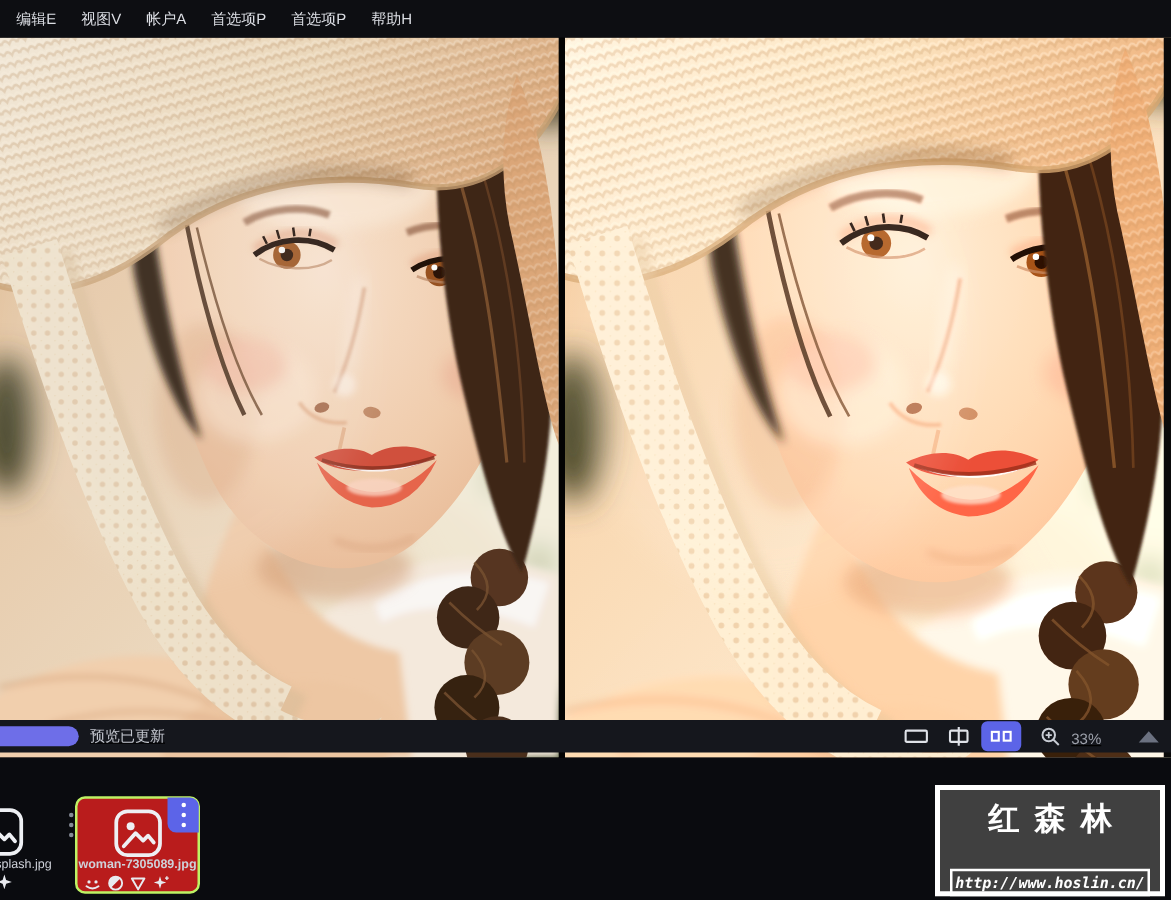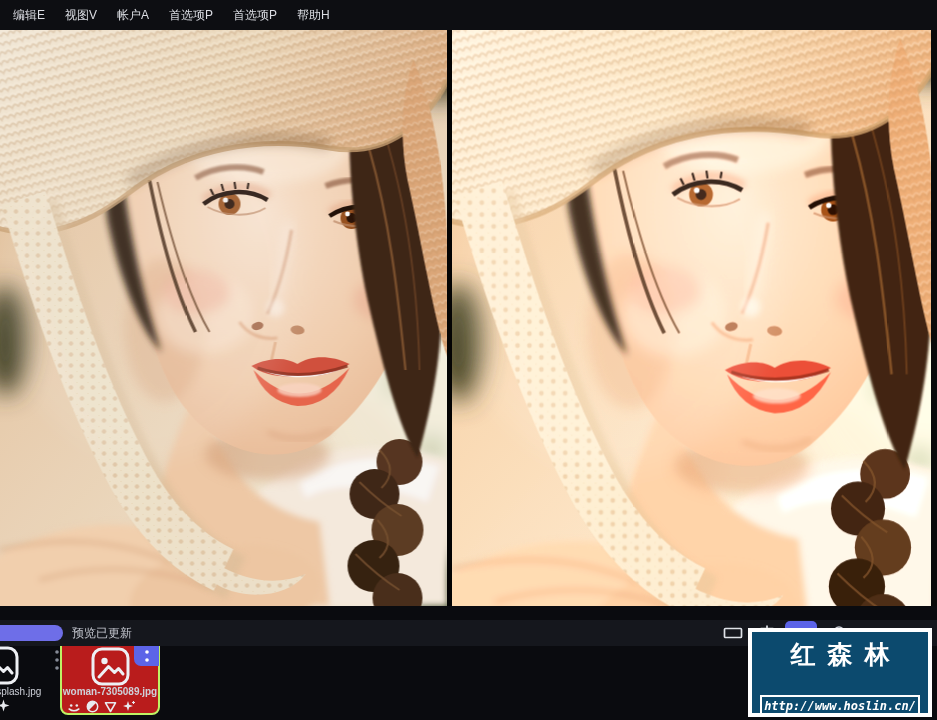--- a/index.html
+++ b/index.html
@@ -25,22 +25,22 @@
   .pane-left { width:447px; }
   .divider { width:5px; height:100%; background:#030303; }
   .pane-right { width:485px; }
   svg.canvas { width:100%; height:100%; display:block; }
   .pane-left svg.canvas { filter:saturate(.96) brightness(.985) blur(.4px); }
   .pane-right svg.canvas { filter:saturate(1.08) brightness(1.035) contrast(1.03); }
   .right-edge { position:absolute; top:0; right:0; width:6px; height:100%;
     background:#0a0a0a; }
 
   
-  .statusbar { position:absolute; top:620px; left:0; width:937px; height:26px;
-    background:#15171d; display:flex; align-items:center; z-index:5; }
+  .statusbar { position:absolute; top:576px; left:0; width:937px; height:26px;
+    background:#15171d; display:flex; align-items:center; z-index:5;text-decoration:underline; }
   .progress-pill { width:63px; height:16px; background:#6e6ee8;
     border-radius:0 9px 9px 0; }
   .progress-text { margin-left:9px; font-size:12px; color:#c2c5cd; white-space:nowrap; }
   .sb-controls { margin-left:auto; display:flex; align-items:center; height:100%; }
   .vm-btn { width:32px; height:24px; display:flex; align-items:center;
     justify-content:center; border-radius:5px; margin:0 1px; cursor:pointer; }
   .vm-btn.selected { background:#5c64e8; }
   .zoom-ctrl { display:flex; align-items:flex-end; margin-left:14px; cursor:pointer; }
   .zoom-value { color:#9da1ab; font-size:12px; margin-left:8px; }
   .caret-up { width:0; height:0; border-left:8px solid transparent;
@@ -62,21 +62,21 @@
     align-items:center; justify-content:center; cursor:pointer; }
   .thumb-name { position:absolute; left:0; width:100%; text-align:center;
     font-size:10px; color:#ced1d9; top:49px; white-space:nowrap; overflow:hidden; }
   .thumb2 .thumb-name { top:47px; }
   .badges { position:absolute; display:flex; gap:5px; align-items:center; }
   .badges1 { left:27px; top:62px; }
   .badges2 { left:5px; top:61px; }
 
   
   .watermark { position:absolute; left:748px; top:628px; width:184px; height:89px;
-    background:#0c4a6e; border:4px solid #ffffff; box-sizing:border-box; z-index:9; }
+    background:#404040; border:4px solid #ffffff; box-sizing:border-box; z-index:9; }
   .wm-title { text-align:center; color:#fff; font-size:25px; font-weight:bold;
     letter-spacing:12px; text-indent:12px; margin-top:6px;
     font-family:"DejaVu Sans", sans-serif; }
   .wm-url { margin:24px auto 0; width:160px; border:2px solid #fff; color:#fff;
     font-family:"DejaVu Sans Mono", monospace; font-style:italic; font-weight:bold;
     font-size:12px; text-align:center; padding:2px 2px; white-space:nowrap;
     box-sizing:border-box; }
 </style>
 </head>
 <body>

